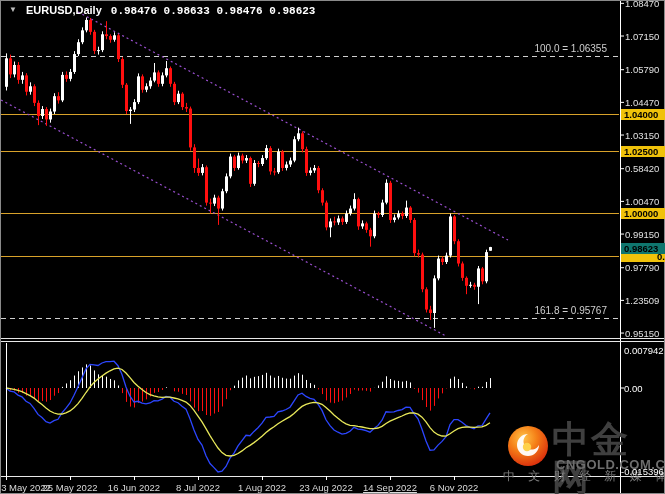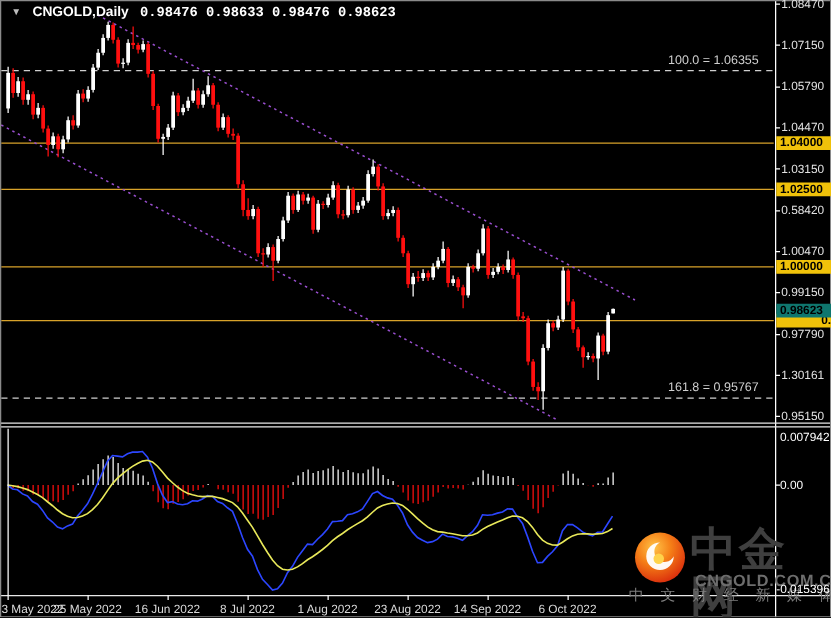--- a/index.html
+++ b/index.html
@@ -425,21 +425,21 @@
       <line x1="198.5" y1="476" x2="198.5" y2="480" stroke="#fff" stroke-width="1"></line>
       <line x1="262.5" y1="476" x2="262.5" y2="480" stroke="#fff" stroke-width="1"></line>
       <line x1="326.5" y1="476" x2="326.5" y2="480" stroke="#fff" stroke-width="1"></line>
       <line x1="390.5" y1="476" x2="390.5" y2="480" stroke="#fff" stroke-width="1"></line>
       <line x1="454.5" y1="476" x2="454.5" y2="480" stroke="#fff" stroke-width="1"></line>
       <line x1="620" y1="388" x2="624" y2="388" stroke="#fff" stroke-width="1"></line>
     </svg>
 
   <span class="tri">▼</span>
   <div class="title">
-    <span>CNGOLD,Daily</span><span class="ohlc">0.98476 0.98633 0.98476 0.98623</span>
+    <span>EURUSD,Daily</span><span class="ohlc">0.98476 0.98633 0.98476 0.98623</span>
   </div>
 
 
   <div id="fib100" class="fib-lbl" style="top: 42.7079px;">100.0 = 1.06355</div>
   <div id="fib161" class="fib-lbl" style="top: 304.787px;">161.8 = 0.95767</div>
 
   <svg id="logo" width="44" height="44">
     <defs>
       <radialGradient id="ball" cx="38%" cy="30%" r="75%">
         <stop offset="0%" stop-color="#ffc447"></stop>
@@ -458,36 +458,36 @@
   <div id="price-axis">
       <div class="lbl" style="left: 625px; top: -2.14356px;">1.08470</div>
       <div class="lbl" style="left: 625px; top: 30.5297px;">1.07150</div>
       <div class="lbl" style="left: 625px; top: 64.1931px;">1.05790</div>
       <div class="lbl" style="left: 625px; top: 96.8663px;">1.04470</div>
       <div class="lbl" style="left: 625px; top: 129.54px;">1.03150</div>
       <div class="lbl" style="left: 625px; top: 163.203px;">0.58420</div>
       <div class="lbl" style="left: 625px; top: 195.876px;">1.00470</div>
       <div class="lbl" style="left: 625px; top: 228.55px;">0.99150</div>
       <div class="lbl" style="left: 625px; top: 262.213px;">0.97790</div>
-      <div class="lbl" style="left: 625px; top: 294.886px;">1.30161</div>
+      <div class="lbl" style="left: 625px; top: 294.886px;">1.23509</div>
       <div class="lbl" style="left: 625px; top: 327.559px;">0.95150</div>
       <div class="badge" style="top: 108.5px; background: rgb(240, 194, 10);">1.04000</div>
       <div class="badge" style="top: 145.629px; background: rgb(240, 194, 10);">1.02500</div>
       <div class="badge" style="top: 207.51px; background: rgb(240, 194, 10);">1.00000</div>
       <div class="badge" style="top: 250.827px; background: rgb(240, 194, 10); padding-left: 36px;">0.98250</div>
       <div class="badge" style="top: 243px; background: #0f766e;">0.98623</div>
     </div>
   <div id="time-axis">
       <div class="date-lbl" style="left: 26px;">3 May 2022</div>
       <div class="date-lbl" style="left: 70px;">25 May 2022</div>
       <div class="date-lbl" style="left: 134px;">16 Jun 2022</div>
       <div class="date-lbl" style="left: 198px;">8 Jul 2022</div>
       <div class="date-lbl" style="left: 262px;">1 Aug 2022</div>
       <div class="date-lbl" style="left: 326px;">23 Aug 2022</div>
-      <div class="date-lbl" style="left: 390px;">14 Sep 2022</div>
-      <div class="date-lbl" style="left: 454px;">6 Oct 2022</div>
+      <div class="date-lbl" style="left: 390px; text-decoration: underline;">14 Sep 2022</div>
+      <div class="date-lbl" style="left: 454px;">6 Nov 2022</div>
     </div>
   <div id="macd-axis">
       <div class="lbl" style="left: 624px; top: 345px; color: rgb(255, 255, 255);">0.007942</div>
       <div class="lbl" style="left: 624px; top: 382.5px; color: rgb(255, 255, 255);">0.00</div>
       <div class="lbl" style="left: 621px; top: 466px; color: rgb(255, 255, 255);">-0.015396</div>
     </div>
 </div>
 
 </body></html>

